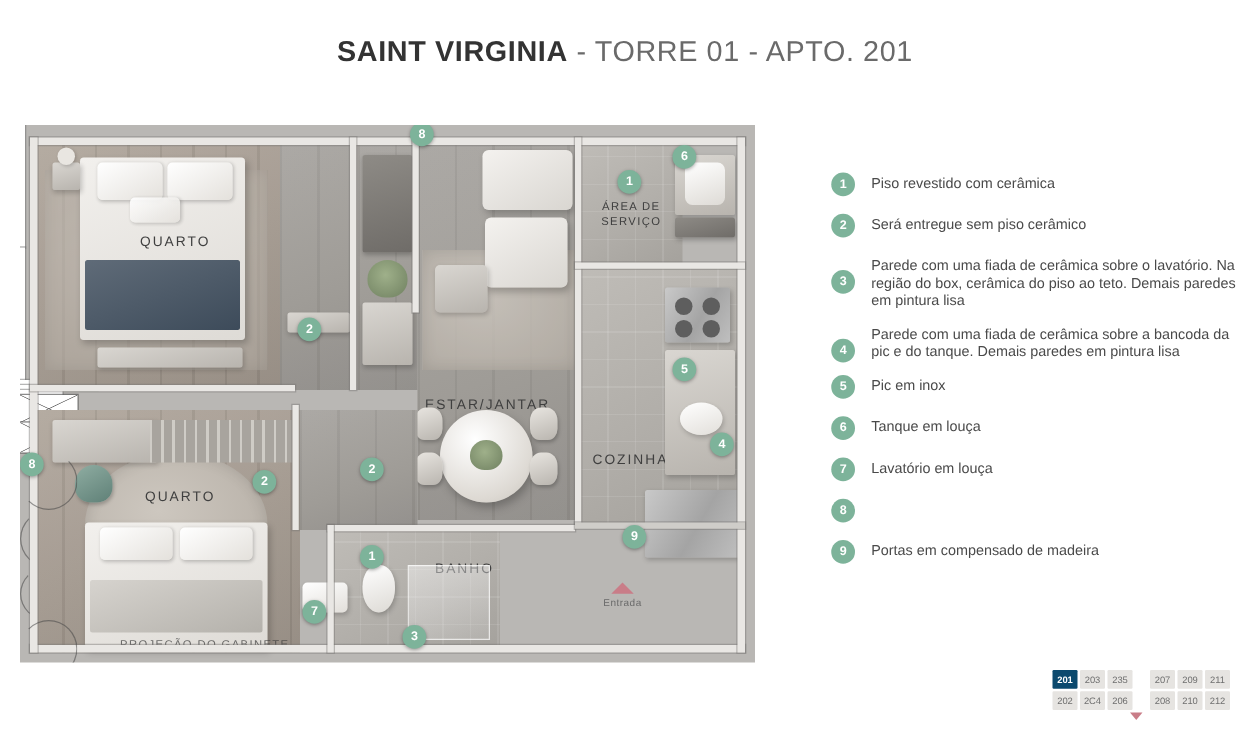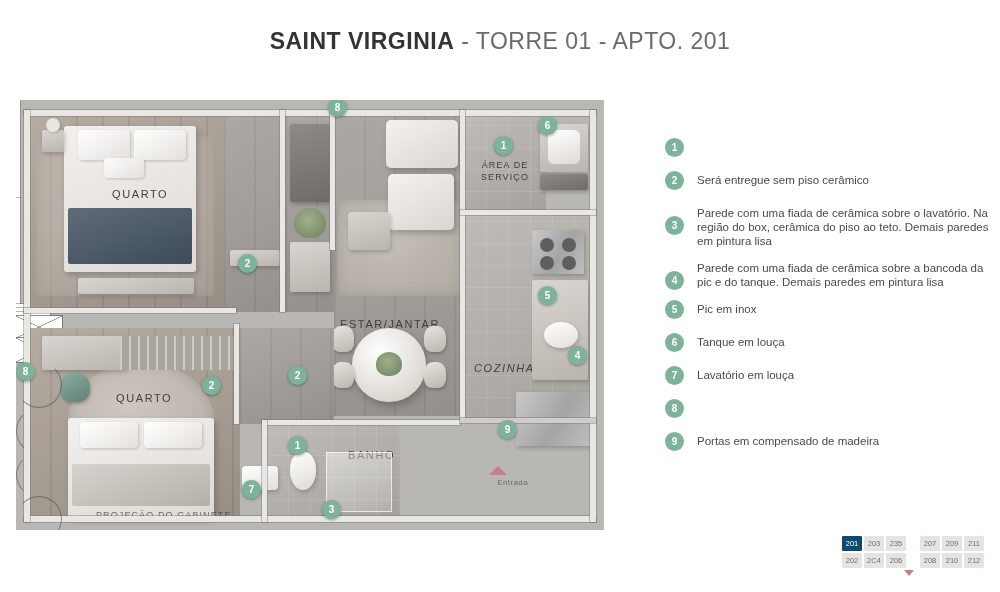--- a/index.html
+++ b/index.html
@@ -199,21 +199,21 @@
     box-shadow: 0 1px 3px rgba(0,0,0,0.35);
     z-index: 40;
   }
 
   
   #entrance {
     position: absolute;
     left: 468px;
     top: 466px;
     width: 60px;
-    text-align: right;
+    text-align: center;
     z-index: 30;
   }
   #entrance .arrow {
     width: 0; height: 0;
     margin: 0 auto 3px auto;
     border-left: 9px solid transparent;
     border-right: 9px solid transparent;
     border-bottom: 9px solid #c97d88;
   }
   #entrance .etext {
@@ -276,21 +276,21 @@
     font-size: 7.5px;
     line-height: 15px;
     text-align: center;
     color: #6f6f6f;
     background: #e6e4e1;
     border-radius: 1px;
   }
   .unit.active {
     background: #0c4a6e;
     color: #ffffff;
-    font-weight: normal;
+    font-weight: bold;
   }
   .unit.gap {
     background: transparent;
     width: 10px;
   }
   #units .caret {
     width: 0; height: 0;
     margin: 2px 0 0 62px;
     border-left: 5px solid transparent;
     border-right: 5px solid transparent;
@@ -346,21 +346,21 @@
 
     <div class="room floor-tile" style="left:448px; top:16px; width:82px; height:98px;"></div>
     <div class="room-label small center" style="left:448px; top:60px; width:82px;">ÁREA DE</div>
     <div class="room-label small center" style="left:448px; top:72px; width:82px;">SERVIÇO</div>
 
     <div class="fx cab" style="left:524px; top:24px; width:48px; height:48px;"></div>
     <div class="fx" style="left:532px; top:30px; width:32px; height:34px; border-radius:6px; background:linear-gradient(160deg,#ffffff,#dedbd6);"></div>
     <div class="fx cab-dark" style="left:524px; top:74px; width:48px; height:16px;"></div>
 
     <div class="room floor-tile" style="left:448px; top:114px; width:132px; height:206px;"></div>
-    <div class="room-label" style="left:458px; top:262px;font-style:italic;">COZINHA</div>
+    <div class="room-label" style="left:458px; top:262px;">COZINHA</div>
     <div class="fx stainless" style="left:516px; top:130px; width:52px; height:44px;"></div>
     <div class="fx" style="left:524px; top:138px; width:14px; height:14px; border-radius:50%; background:#5e5e5e;"></div>
     <div class="fx" style="left:546px; top:138px; width:14px; height:14px; border-radius:50%; background:#5e5e5e;"></div>
     <div class="fx" style="left:524px; top:156px; width:14px; height:14px; border-radius:50%; background:#5e5e5e;"></div>
     <div class="fx" style="left:546px; top:156px; width:14px; height:14px; border-radius:50%; background:#5e5e5e;"></div>
     <div class="fx cab" style="left:516px; top:180px; width:56px; height:100px;"></div>
     <div class="fx sink" style="left:528px; top:222px; width:34px; height:26px; border-radius:50%;"></div>
     <div class="fx stainless" style="left:500px; top:292px; width:76px; height:54px;"></div>
 
     <div class="room floor-wood" style="left:8px; top:228px; width:216px; height:194px;"></div>
@@ -428,20 +428,21 @@
 
   <div id="entrance">
     <div class="arrow"></div>
     <div class="etext">Entrada</div>
   </div>
 
   <div id="legend">
 
     <div class="legend-item">
       <span class="legend-num">1</span>
+      <span class="legend-text">Piso revestido com cerâmica</span>
     </div>
 
     <div class="legend-item">
       <span class="legend-num">2</span>
       <span class="legend-text">Será entregue sem piso cerâmico</span>
     </div>
 
     <div class="legend-item multiline">
       <span class="legend-num">3</span>
       <span class="legend-text">Parede com uma fiada de cerâmica sobre o lavatório. Na região do box, cerâmica do piso ao teto. Demais paredes em pintura lisa</span>

